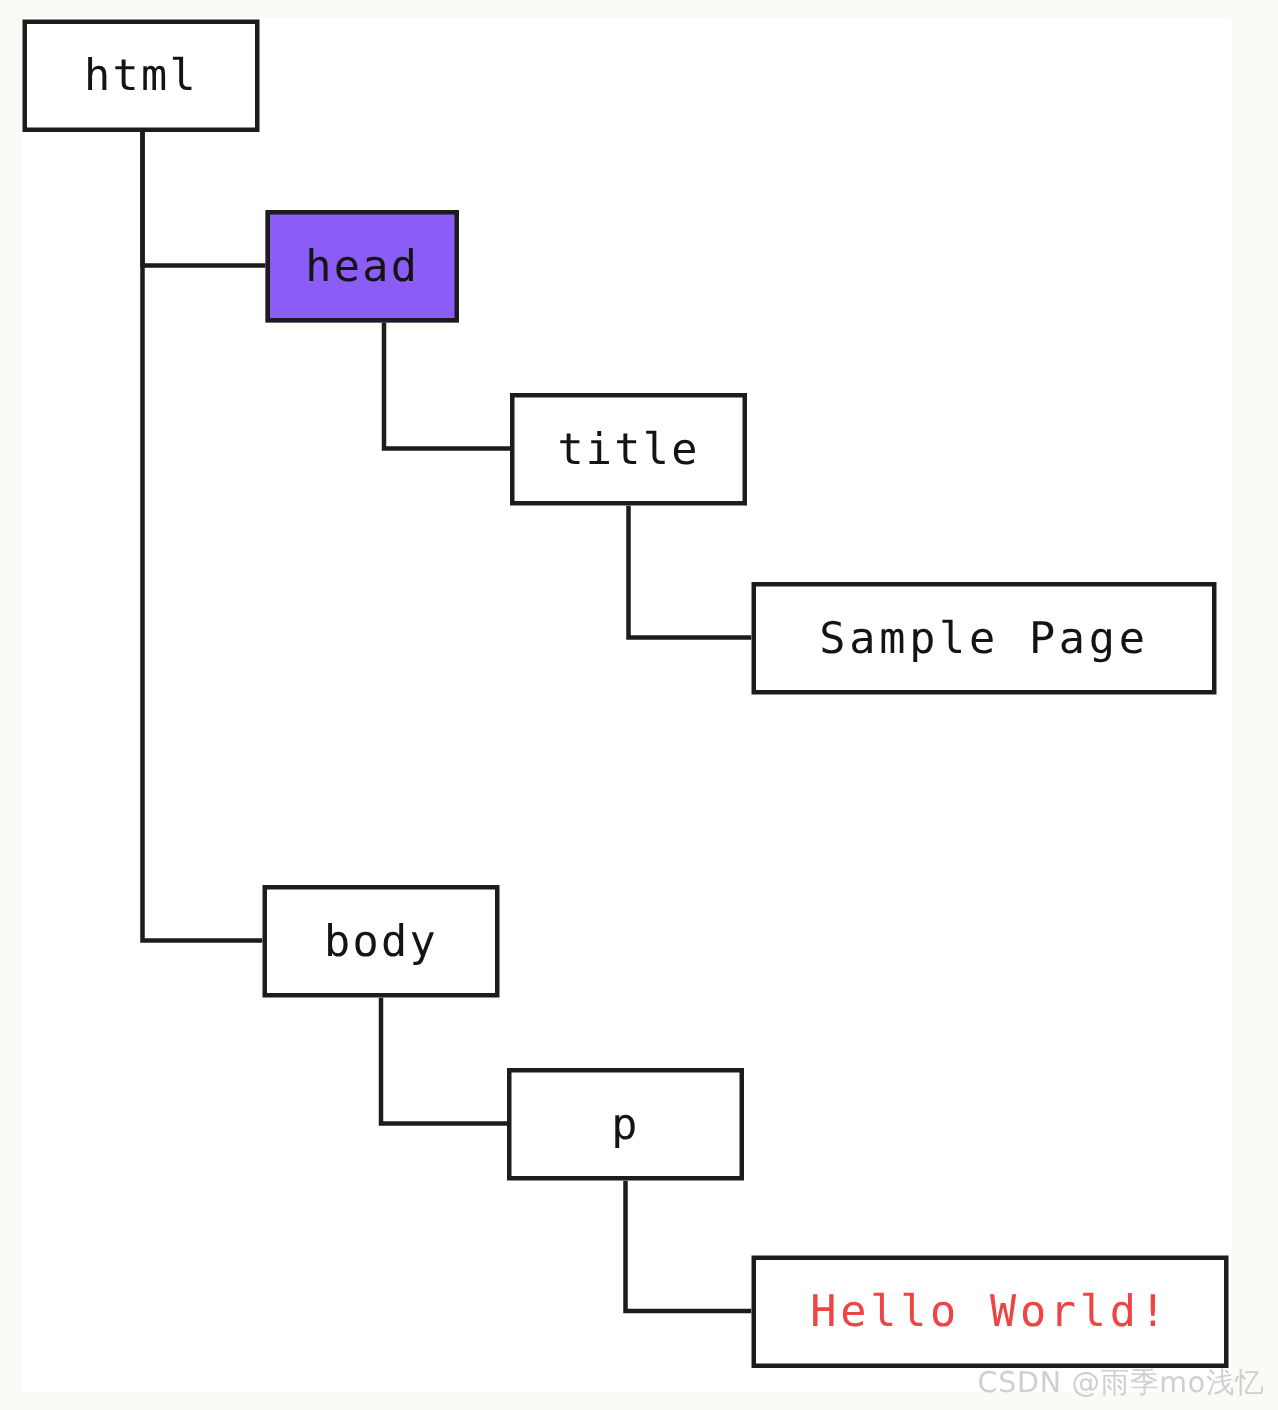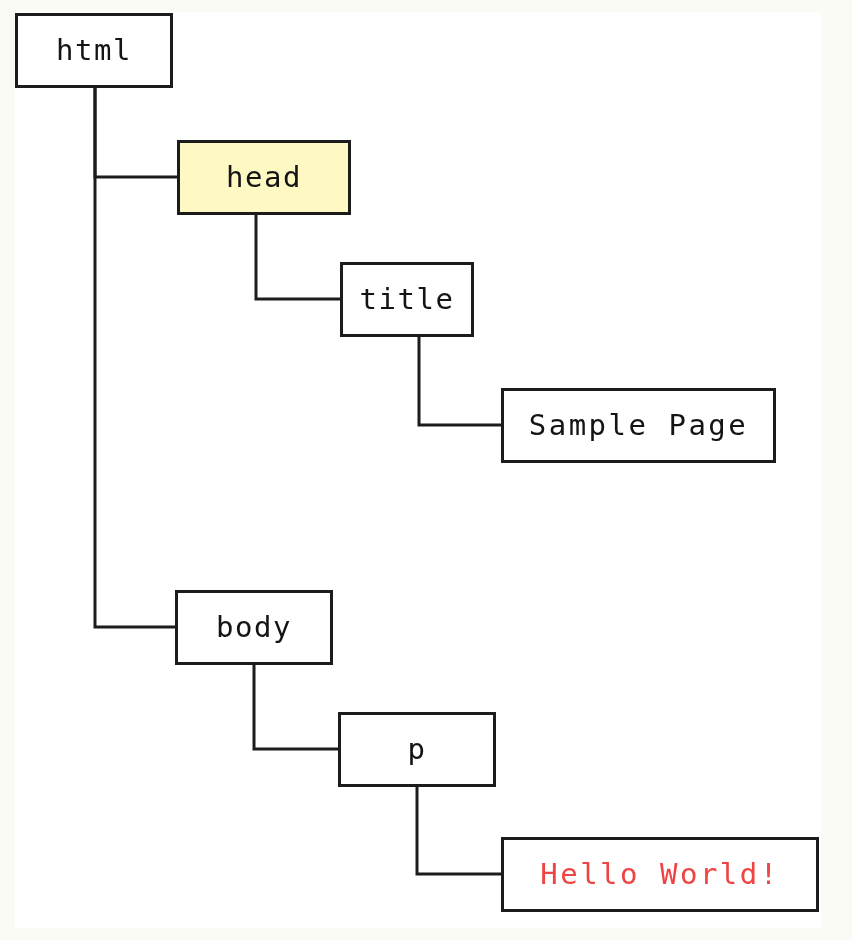--- a/index.html
+++ b/index.html
@@ -84,34 +84,35 @@
         <path d="M 419 337 L 419 425 L 501 425" stroke="#1c1c1c"></path>
         <path d="M 254 665 L 254 749 L 338 749" stroke="#1c1c1c"></path>
         <path d="M 417 787 L 417 874 L 501 874" stroke="#1c1c1c"></path>
       </g>
   </svg>
 
   <div id="node-layer">
       <div class="node-box" style="left: 15px; top: 13px; width: 158px; height: 75px; border-color: rgb(28, 28, 28); background: rgb(255, 255, 255);">
         <span class="node-label" style="color: rgb(20, 20, 20);">html</span>
       </div>
-      <div class="node-box" style="left: 177px; top: 140px; width: 174px; height: 75px; border-color: rgb(28, 28, 28); background: #fef9c3;">
+      <div class="node-box" style="left: 177px; top: 140px; width: 129px; height: 75px; border-color: rgb(28, 28, 28); background: #8b5cf6;">
         <span class="node-label" style="color: rgb(20, 20, 20);">head</span>
       </div>
-      <div class="node-box" style="left: 340px; top: 262px; width: 134px; height: 75px; border-color: rgb(28, 28, 28); background: rgb(255, 255, 255);">
+      <div class="node-box" style="left: 340px; top: 262px; width: 158px; height: 75px; border-color: rgb(28, 28, 28); background: rgb(255, 255, 255);">
         <span class="node-label" style="color: rgb(20, 20, 20);">title</span>
       </div>
-      <div class="node-box" style="left: 501px; top: 388px; width: 275px; height: 75px; border-color: rgb(28, 28, 28); background: rgb(255, 255, 255);">
+      <div class="node-box" style="left: 501px; top: 388px; width: 310px; height: 75px; border-color: rgb(28, 28, 28); background: rgb(255, 255, 255);">
         <span class="node-label wide" style="color: rgb(20, 20, 20);">Sample Page</span>
       </div>
       <div class="node-box" style="left: 175px; top: 590px; width: 158px; height: 75px; border-color: rgb(28, 28, 28); background: rgb(255, 255, 255);">
         <span class="node-label" style="color: rgb(20, 20, 20); text-align: right;">body</span>
       </div>
       <div class="node-box" style="left: 338px; top: 712px; width: 158px; height: 75px; border-color: rgb(28, 28, 28); background: rgb(255, 255, 255);">
         <span class="node-label" style="color: rgb(20, 20, 20);">p</span>
       </div>
       <div class="node-box" style="left: 501px; top: 837px; width: 318px; height: 75px; border-color: rgb(28, 28, 28); background: rgb(255, 255, 255);">
         <span class="node-label wide" style="color: #ef4444;">Hello World!</span>
       </div>
     </div>
 
+  <div id="watermark" style="color: rgb(207, 207, 207);">CSDN @雨季mo浅忆</div>
 
 </div>
 
 </body></html>

